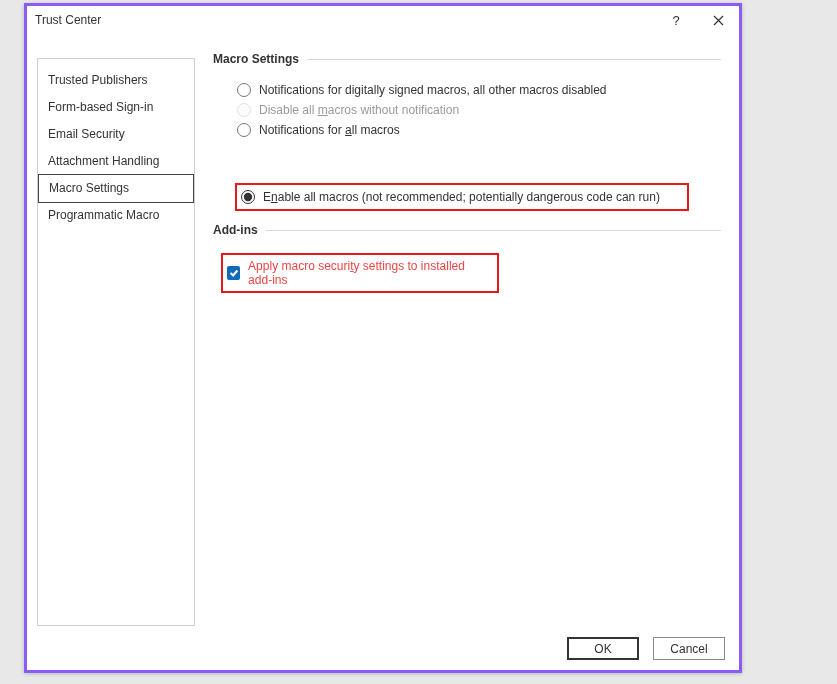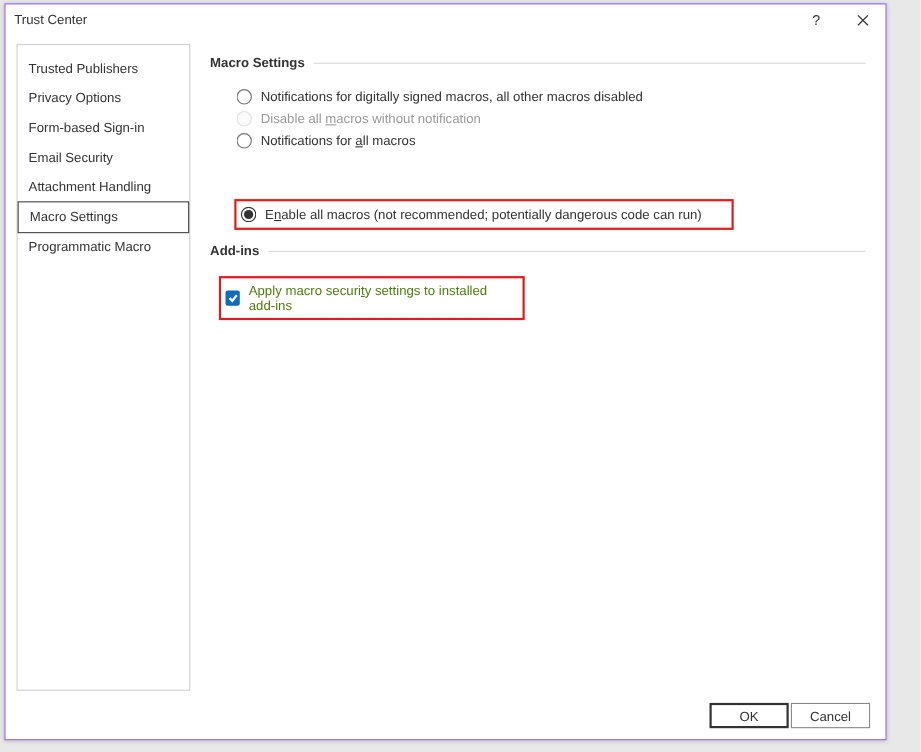--- a/index.html
+++ b/index.html
@@ -1,52 +1,52 @@
 <!DOCTYPE html>
 <html><head>
   <meta charset="utf-8">
   <style>
     * { box-sizing: border-box; margin: 0; padding: 0; }
     body { font-family: "Segoe UI", Tahoma, sans-serif; font-size: 12px; background: #e8e8e8; overflow: hidden; width: 837px; height: 684px; }
 
-    .dialog { position: absolute; left: 4px; top: 3px; width: 802px; height: 670px; background: #ffffff; border: 1px solid #8b5cf6; box-shadow: 0 1px 4px rgba(0,0,0,0.2); }
+    .dialog { position: absolute; left: 24px; top: 3px; width: 718px; height: 670px; background: #ffffff; border: 3px solid #8b5cf6; box-shadow: 0 1px 4px rgba(0,0,0,0.2); }
 
     .titlebar { height: 28px; display: flex; align-items: center; padding-left: 8px; }
     .titlebar .title { flex: 0 0 auto; font-size: 12px; color: #333; }
     .titlebar .spacer { flex: 1 1 auto; }
     .titlebar .tbtn { width: 42px; height: 28px; display: flex; align-items: center; justify-content: center; font-size: 13px; color: #333; cursor: default; }
 
     .inner { position: absolute; left: 10px; top: 36px; right: 10px; bottom: 44px; display: flex; }
 
-    .sidebar { width: 158px; border: 1px solid #d0d0d0; background: #ffffff; padding-top: 8px; }
+    .sidebar { width: 158px; border: 1px solid #d0d0d0; background: #ffffff; padding-top: 8px; margin-top: 16px; }
     .sidebar .navitem { padding: 6px 10px 6px 10px; font-size: 12px; color: #333; cursor: default; line-height: 15px; }
     .sidebar .navitem.selected { border: 1px solid #444; margin: -1px 0; }
 
     .content { flex: 1; padding: 10px 8px 0 18px; }
     .section-row { display: flex; align-items: center; margin-bottom: 8px; }
     .section-title { font-weight: 600; color: #333; font-size: 12px; white-space: nowrap; }
     .section-line { flex: 1; height: 1px; background: #d9d9d9; margin-left: 8px; }
 
     .option { display: flex; align-items: center; padding: 3px 0 3px 24px; font-size: 12px; color: #333; }
     .option.disabled { color: #9a9a9a; }
     .option input[type=radio] { width: 14px; height: 14px; margin-right: 8px; accent-color: #333; }
     .option.disabled input[type=radio] { opacity: 0.6; }
 
-    .checkbox-row { display: flex; align-items: center; padding: 2px 0 2px 8px; font-size: 12px; color: #4d7c0f; }
+    .checkbox-row { display: flex; align-items: center; padding: 2px 0 2px 8px; font-size: 12px; color: #ef4444; }
     .checkbox { width: 14px; height: 14px; background: #0f6cbd; display: flex; align-items: center; justify-content: center; border-radius: 2px; margin-right: 8px; }
     .checkbox svg { width: 10px; height: 10px; stroke: #fff; stroke-width: 2.5; fill: none; }
 
     .highlight-red { border: 2px solid #e21a1a; display: inline-flex; align-items: center; margin-top: 43px; }
     .hl-radio { margin-left: 22px; padding: 2px 12px 2px 4px; width: 454px; }
     .hl-check { margin-left: 8px; padding: 2px 6px 2px 4px; margin-top: 2px; width: 278px; }
 
     .option .label-with-underline u,
     .checkbox-row .label-with-underline u { text-decoration: underline; }
 
-    .buttons { position: absolute; right: 14px; bottom: 10px; display: flex; gap: 2px; }
+    .buttons { position: absolute; right: 14px; bottom: 10px; display: flex; gap: 14px; }
     .btn { min-width: 72px; height: 23px; border: 1px solid #8a8a8a; background: #fff; font-size: 12px; color: #333; display: flex; align-items: center; justify-content: center; padding: 0 14px; cursor: default; }
     .btn.primary { border: 2px solid #333; }
   </style>
 </head>
 <body>
 
 <div class="dialog">
 
   <div class="titlebar">
     <span class="title">Trust Center</span>
@@ -55,21 +55,20 @@
     <div class="tbtn close">
       <svg width="11" height="11" viewBox="0 0 11 11">
           <path d="M1 1 L10 10 M10 1 L1 10" stroke="#333" stroke-width="1.2"></path>
         </svg>
     </div>
   </div>
 
   <div class="inner">
     <div class="sidebar">
       <div class="navitem">Trusted Publishers</div>
-      <div class="navitem">Privacy Options</div>
       <div class="navitem">Form-based Sign-in</div>
       <div class="navitem">Email Security</div>
       <div class="navitem">Attachment Handling</div>
       <div class="navitem selected">Macro Settings</div>
       <div class="navitem">Programmatic Macro</div>
     </div>
 
     <div class="content">
 
       <div class="section-row">

